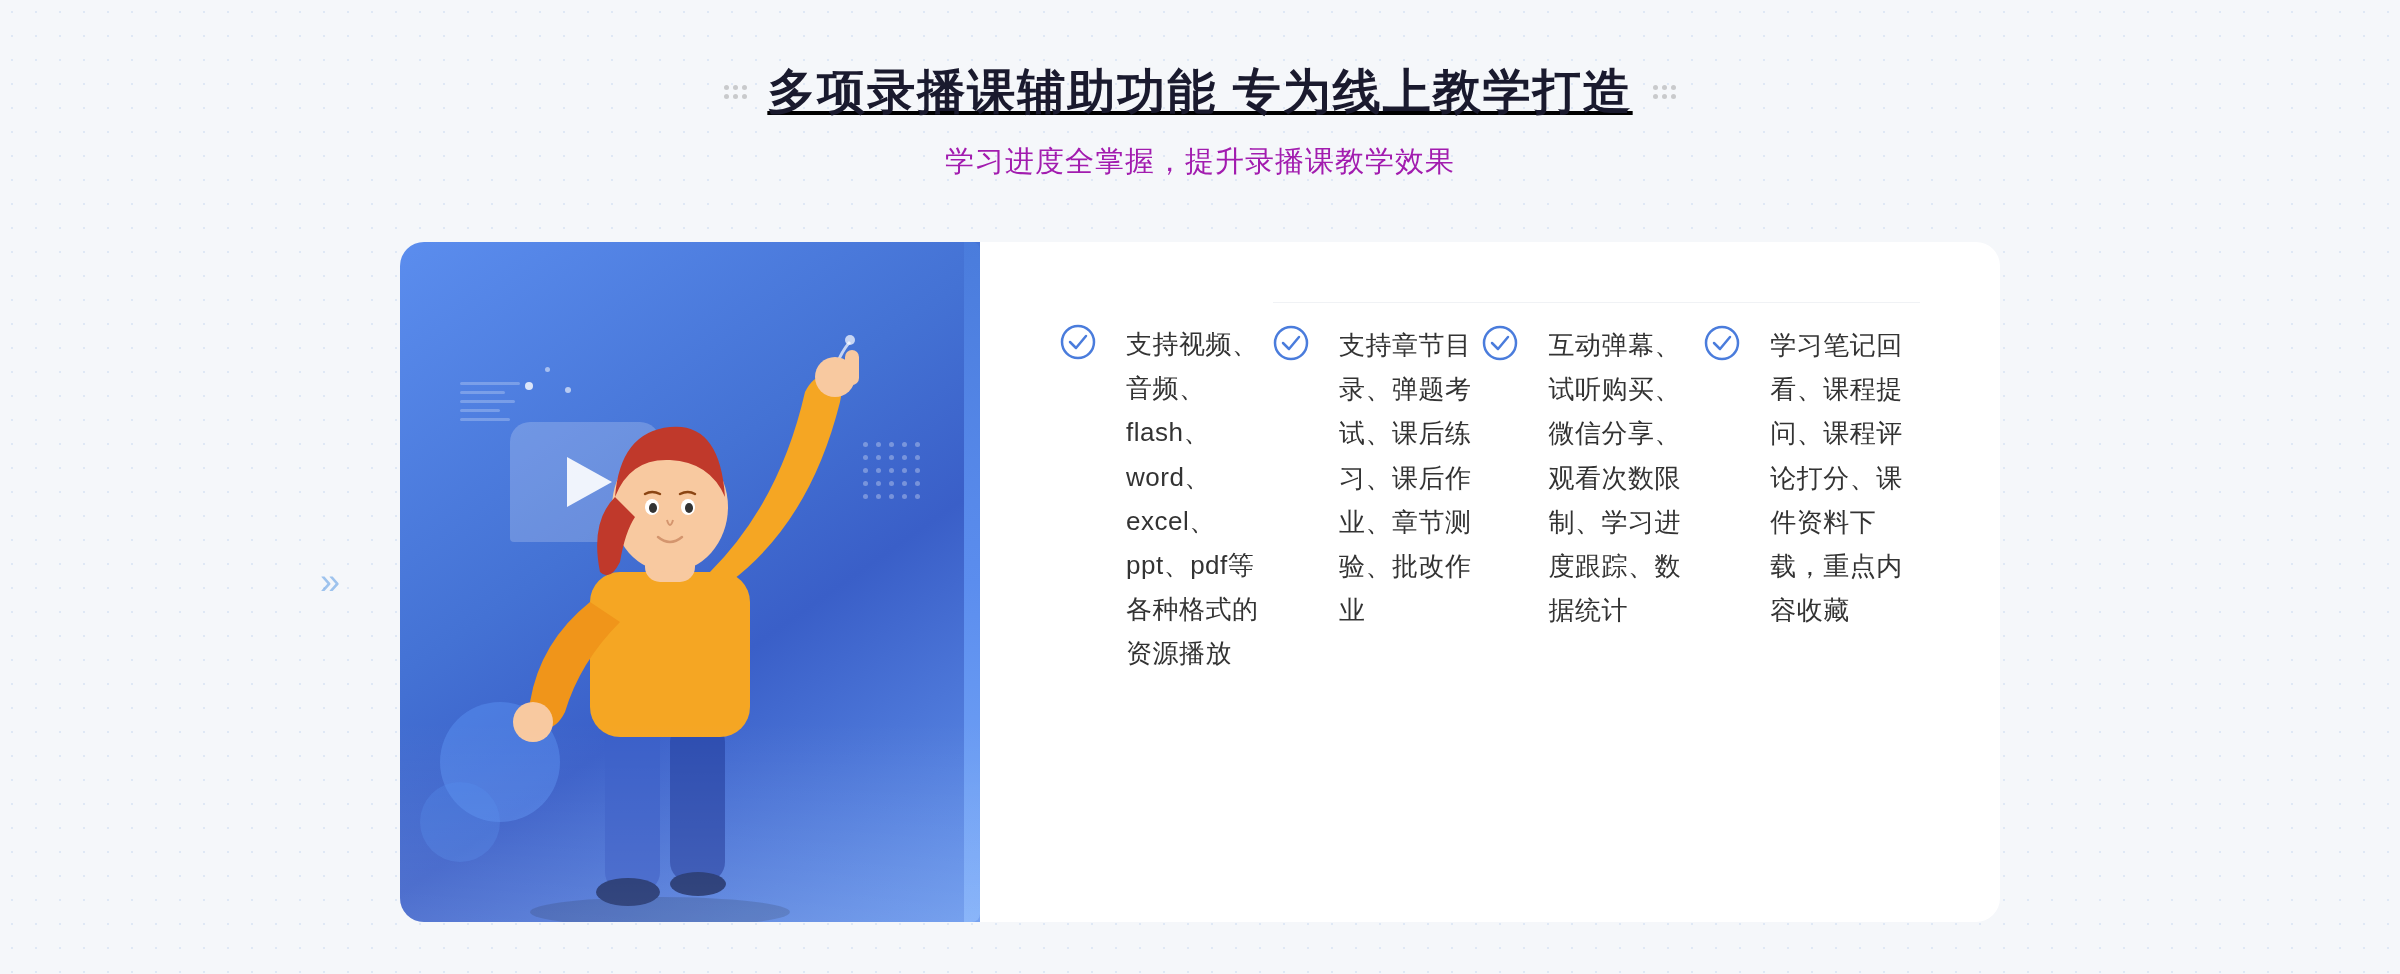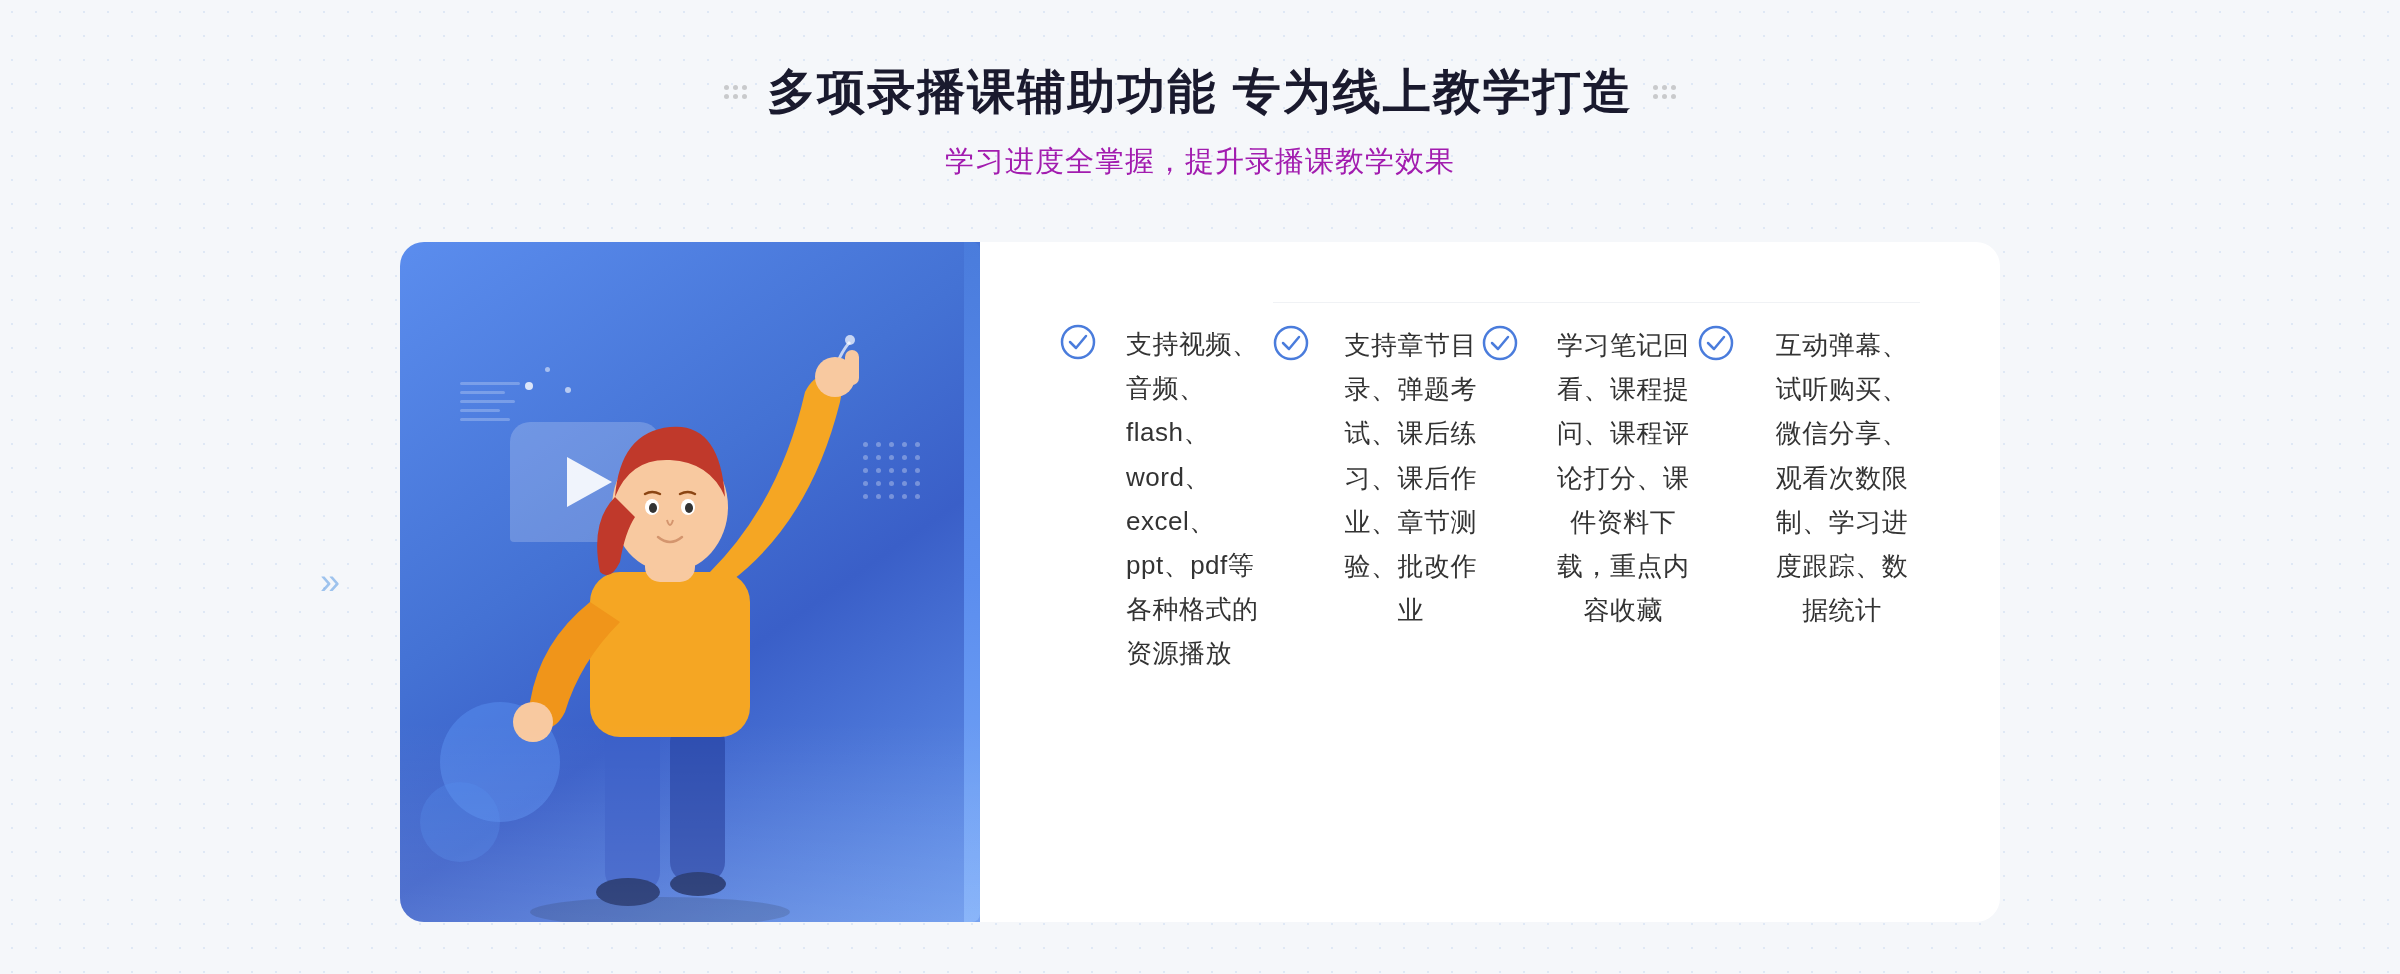--- a/index.html
+++ b/index.html
@@ -47,20 +47,21 @@
       flex-direction: column;
       align-items: center;
       margin-bottom: 60px;
     }
 
     .title-row {
       display: flex;
       align-items: center;
       gap: 20px;
       margin-bottom: 18px;
+      text-decoration: underline;
     }
 
     .dots-icon {
       display: grid;
       grid-template-columns: repeat(3, 1fr);
       gap: 4px;
       opacity: 0.4;
     }
 
     .dots-icon span {
@@ -212,21 +213,20 @@
 
     .feature-item {
       display: flex;
       align-items: flex-start;
       gap: 30px;
       padding: 20px 0;
     }
 
     .feature-item + .feature-item {
       border-top: 1px solid #f0f2f5;
-      text-align: center;
     }
 
     .check-icon {
       width: 36px;
       height: 36px;
       flex-shrink: 0;
       margin-top: 2px;
     }
 
     .check-icon svg {
@@ -444,30 +444,30 @@
         <span class="feature-text">支持章节目录、弹题考试、课后练习、课后作业、章节测验、批改作业</span>
       </div>
 
       <div class="feature-item">
         <div class="check-icon">
           <svg viewBox="0 0 36 36" fill="none" xmlns="http://www.w3.org/2000/svg">
             <circle cx="18" cy="18" r="16" stroke="#4a7cdc" stroke-width="2.5"></circle>
             <path d="M10 18 L16 24 L26 12" stroke="#4a7cdc" stroke-width="2.5" stroke-linecap="round" stroke-linejoin="round"></path>
           </svg>
         </div>
-        <span class="feature-text">学习笔记回看、课程提问、课程评论打分、课件资料下载，重点内容收藏</span>
+        <span class="feature-text">互动弹幕、试听购买、微信分享、观看次数限制、学习进度跟踪、数据统计</span>
       </div>
 
       <div class="feature-item">
         <div class="check-icon">
           <svg viewBox="0 0 36 36" fill="none" xmlns="http://www.w3.org/2000/svg">
             <circle cx="18" cy="18" r="16" stroke="#4a7cdc" stroke-width="2.5"></circle>
             <path d="M10 18 L16 24 L26 12" stroke="#4a7cdc" stroke-width="2.5" stroke-linecap="round" stroke-linejoin="round"></path>
           </svg>
         </div>
-        <span class="feature-text">互动弹幕、试听购买、微信分享、观看次数限制、学习进度跟踪、数据统计</span>
+        <span class="feature-text">学习笔记回看、课程提问、课程评论打分、课件资料下载，重点内容收藏</span>
       </div>
 
     </div>
 
   </div>
 
 </div>
 
 </body></html>

